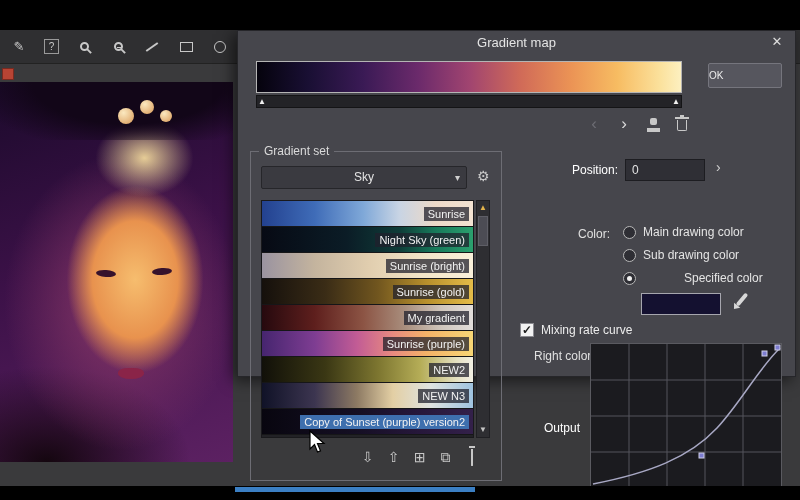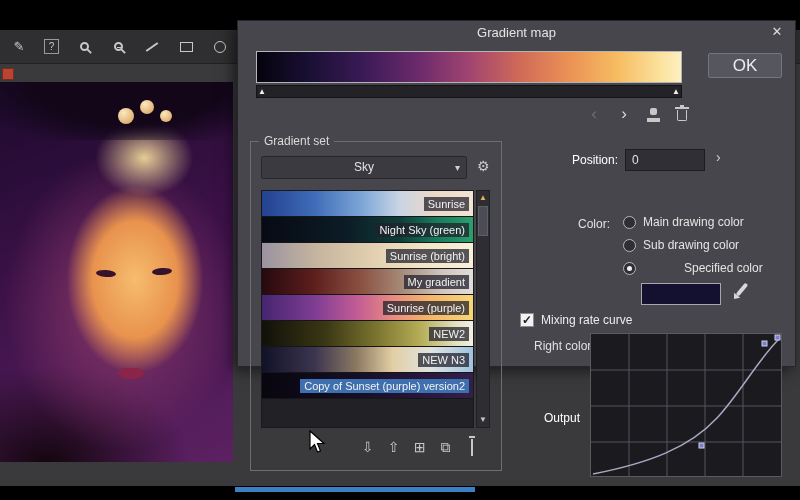--- a/index.html
+++ b/index.html
@@ -38,34 +38,34 @@
       radial-gradient(180px 120px at 20% 100%, #14060f 0%, rgba(20,6,15,0) 80%),
       linear-gradient(160deg, #1c0a2c 0%, #3c1148 45%, #5c2162 100%);
     overflow:hidden; }
   .band-dot { position:absolute; border-radius:50%; background:radial-gradient(circle at 35% 30%, #fbe9c0, #d99a58); }
   .eye { position:absolute; width:20px; height:7px; background:#36122c; border-radius:50%; }
   .lips { position:absolute; width:26px; height:11px; background:#8a2448; border-radius:48% 48% 60% 60%; }
   .hairline { position:absolute; left:0; top:0; width:100%; height:58px;
     background:radial-gradient(160px 70px at 55% 0%, #120618 60%, rgba(18,6,24,0) 100%); }
 
   
-  .dialog { position:absolute; left:237px; top:20px; width:559px; height:347px; background:#46464c;
+  .dialog { position:absolute; left:237px; top:30px; width:559px; height:347px; background:#46464c;
             border:1px solid #26262a; box-shadow:-4px 4px 14px rgba(0,0,0,.55); font-size:12px; }
   .dlg-titlebar { position:absolute; left:0; top:0; width:100%; height:22px; }
   .dlg-title { position:absolute; left:0; top:4px; width:100%; text-align:center; font-size:13px; color:#e4e4e4; }
   .dlg-close { position:absolute; right:10px; top:3px; width:16px; height:16px; color:#dcdcdc;
                font-size:13px; text-align:center; line-height:16px; cursor:default; }
 
   .grad-preview { position:absolute; left:18px; top:30px; width:426px; height:32px; border:1px solid #b5b5b5; }
   .stop-strip { position:absolute; left:18px; top:64px; width:426px; height:13px; background:#232327; border:1px solid #141416; }
   .stop-caret { position:absolute; top:1px; font-size:8px; color:#f0f0f0; line-height:10px; }
   .stop-caret.left { left:1px; } .stop-caret.right { right:1px; }
 
   .btn { position:absolute; width:74px; height:25px; background:#56565e; border:1px solid #75757d;
-         color:#ececec; font-size:17px; text-align:center; line-height:23px; border-radius:2px; }
+         color:#ececec; font-size:10px; line-height:23px; border-radius:2px; }
   .btn-ok { left:470px; top:32px; } .btn-cancel { left:470px; top:64px; }
 
   .navrow-icon { position:absolute; top:84px; width:20px; height:20px; text-align:center; font-size:17px; line-height:18px; }
   .chev-left { left:346px; color:#6d6d74; } .chev-right { left:376px; color:#dadada; }
   .stamp-wrap { position:absolute; left:408px; top:86px; width:16px; height:16px; }
   .stamp-base { position:absolute; left:1px; bottom:1px; width:13px; height:4px; background:#c8c8c8; }
   .stamp-knob { position:absolute; left:4px; top:1px; width:7px; height:7px; background:#c8c8c8; border-radius:2px; }
   .trash { position:relative; width:10px; height:11px; border:1px solid #c8c8c8; border-top:none; border-radius:0 0 2px 2px; margin:5px auto 0; }
   .trash::before { content:""; position:absolute; top:-3px; left:-3px; right:-3px; height:2px; background:#c8c8c8; }
   .trash::after { content:""; position:absolute; top:-5px; left:2px; right:2px; height:2px; background:#c8c8c8; }
@@ -204,20 +204,24 @@
           <div class="strip" style="background: linear-gradient(90deg, rgb(35, 65, 143) 0%, rgb(63, 108, 184) 25%, rgb(127, 168, 216) 48%, rgb(200, 212, 228) 65%, rgb(236, 217, 200) 82%, rgb(243, 227, 210) 100%);"></div>
           <span class="plabel">Sunrise</span>
         </div>
         <div class="preset-row">
           <div class="strip" style="background: linear-gradient(90deg, rgb(7, 10, 20) 0%, rgb(11, 28, 38) 40%, rgb(15, 60, 56) 65%, rgb(23, 121, 90) 82%, rgb(43, 160, 110) 100%);"></div>
           <span class="plabel">Night Sky (green)</span>
         </div>
         <div class="preset-row">
           <div class="strip" style="background: linear-gradient(90deg, rgb(154, 147, 160) 0%, rgb(196, 180, 158) 25%, rgb(224, 205, 174) 50%, rgb(242, 228, 198) 75%, rgb(249, 240, 218) 100%);"></div>
           <span class="plabel">Sunrise (bright)</span>
+        </div>
+        <div class="preset-row">
+          <div class="strip" style="background: linear-gradient(90deg, rgb(21, 16, 12) 0%, rgb(58, 44, 22) 30%, rgb(113, 86, 31) 55%, rgb(184, 144, 44) 78%, rgb(228, 188, 73) 100%);"></div>
+          <span class="plabel">Sunrise (gold)</span>
         </div>
         <div class="preset-row">
           <div class="strip" style="background: linear-gradient(90deg, rgb(38, 9, 14) 0%, rgb(94, 31, 29) 25%, rgb(140, 84, 68) 48%, rgb(169, 143, 126) 68%, rgb(207, 197, 188) 85%, rgb(226, 222, 219) 100%);"></div>
           <span class="plabel">My gradient</span>
         </div>
         <div class="preset-row">
           <div class="strip" style="background: linear-gradient(90deg, rgb(70, 37, 111) 0%, rgb(126, 61, 146) 25%, rgb(194, 92, 149) 45%, rgb(232, 138, 128) 62%, rgb(244, 178, 104) 78%, rgb(247, 214, 117) 100%);"></div>
           <span class="plabel">Sunrise (purple)</span>
         </div>
         <div class="preset-row">

